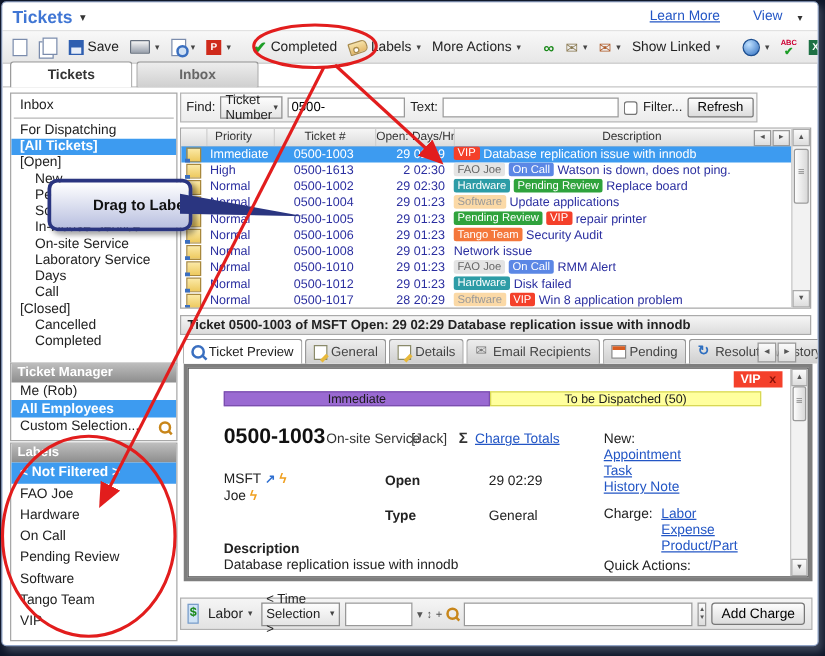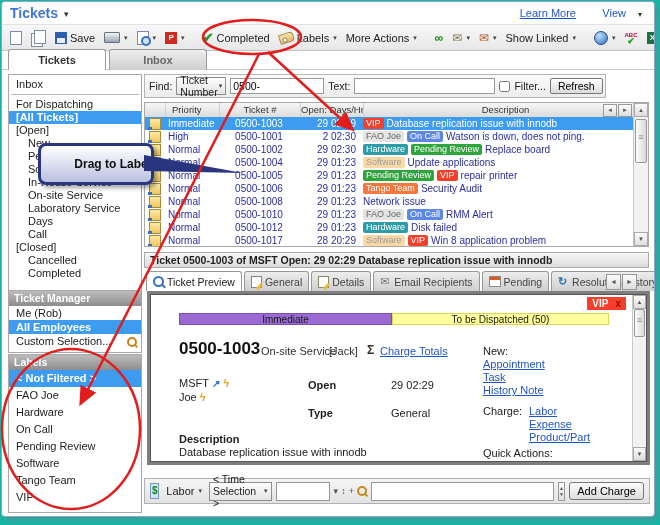--- a/index.html
+++ b/index.html
@@ -1,16 +1,16 @@
 <!DOCTYPE html>
 <html><head>
 <meta charset="utf-8">
 <style>
   html,body{margin:0;padding:0;background:#fff;}
-  .screen{position:relative;width:660px;height:525px;background:#14b8a6;font-family:"Liberation Sans",sans-serif;overflow:hidden;}
+  .screen{position:relative;width:660px;height:525px;background:#0f172a;font-family:"Liberation Sans",sans-serif;overflow:hidden;}
   .window{position:absolute;left:1px;top:1px;width:652px;height:514px;background:#fff;border:1px solid #91a4c6;border-radius:4px;box-shadow:3px 4px 6px rgba(110,120,140,.45);overflow:hidden;}
 
   
   .titlebar{position:absolute;left:0;top:0;right:0;height:22px;background:#fff;}
   .app-title{position:absolute;left:8px;top:3px;font-size:14px;font-weight:bold;color:#4076d4;}
   .title-caret{position:absolute;left:62px;top:7px;font-size:9px;color:#333;}
   .learn-more{position:absolute;right:78px;top:5px;font-size:11px;color:#2356c5;text-decoration:underline;}
   .view-menu{position:absolute;right:28px;top:5px;font-size:11px;color:#2356c5;}
   .view-caret{position:absolute;right:12px;top:8px;font-size:8px;color:#333;}
 
@@ -338,21 +338,21 @@
           <div class="grow gsel">
             <div class="gc c0"><span class="tkic"></span></div>
             <div class="gc c1">Immediate</div>
             <div class="gc c2">0500-1003</div>
             <div class="gc c3">29 02:29</div>
             <div class="gc c4"><span class="chip" style="background: rgb(244, 64, 42); color: rgb(255, 255, 255);">VIP</span><span class="desc-text">Database replication issue with innodb</span></div>
           </div>
           <div class="grow">
             <div class="gc c0"><span class="tkic"></span></div>
             <div class="gc c1">High</div>
-            <div class="gc c2">0500-1001</div>
+            <div class="gc c2">0500-1613</div>
             <div class="gc c3">2 02:30</div>
             <div class="gc c4"><span class="chip" style="background: rgb(228, 228, 228); color: rgb(102, 102, 102);">FAO Joe</span><span class="chip" style="background: rgb(91, 135, 229); color: rgb(255, 255, 255);">On Call</span><span class="desc-text">Watson is down, does not ping.</span></div>
           </div>
           <div class="grow">
             <div class="gc c0"><span class="tkic"></span></div>
             <div class="gc c1">Normal</div>
             <div class="gc c2">0500-1002</div>
             <div class="gc c3">29 02:30</div>
             <div class="gc c4"><span class="chip" style="background: rgb(45, 156, 166); color: rgb(255, 255, 255);">Hardware</span><span class="chip" style="background: rgb(47, 163, 60); color: rgb(255, 255, 255);">Pending Review</span><span class="desc-text">Replace board</span></div>
           </div>

